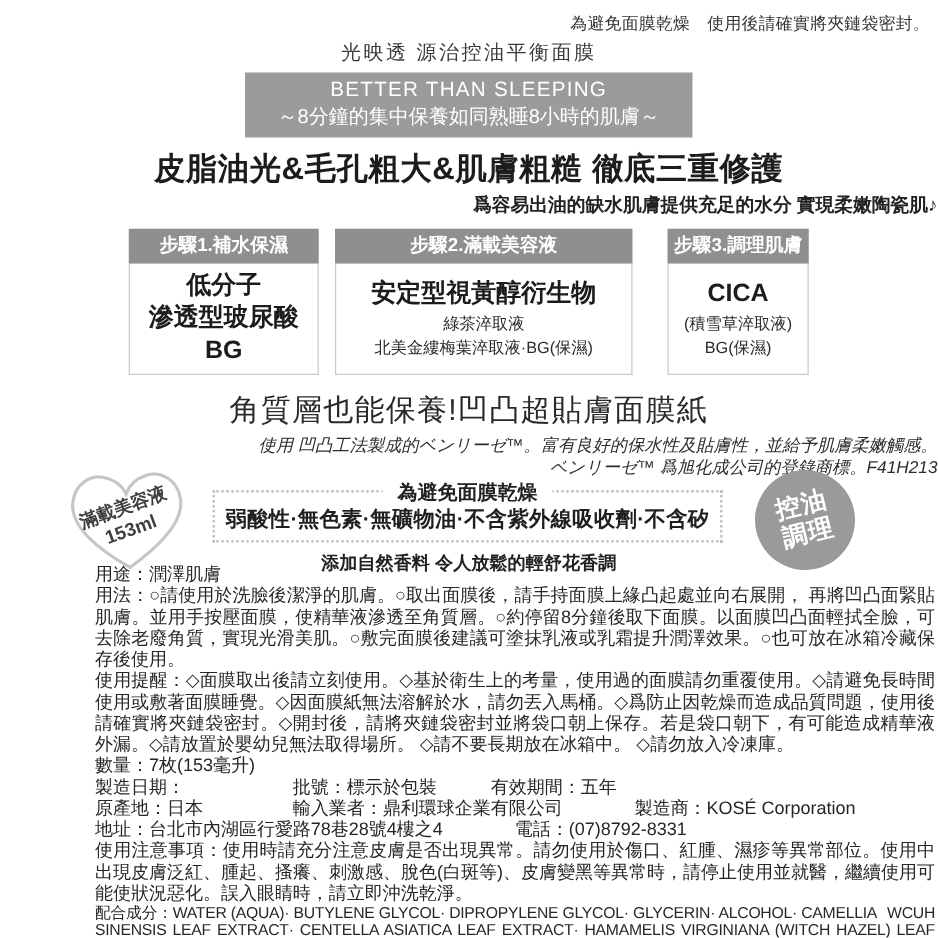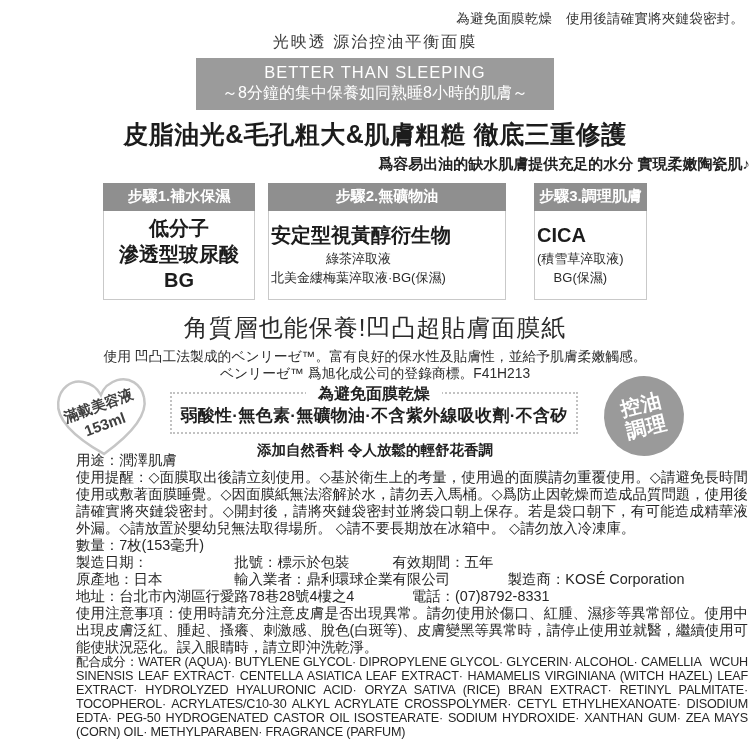--- a/index.html
+++ b/index.html
@@ -38,34 +38,34 @@
   .step-1 { width:152px; }
   .step-2 { width:238px; }
   .step-3 { width:128px;padding-left:15px; }
   .step-header {
     background:#8f8f8f; color:#fff; font-weight:bold; font-size:15px;
     text-align:center; padding:4px 0 5px;
   }
   .step-body {
     border:1px solid #c9c9c9; border-top:none; background:#fff;
     flex:1; min-height:72px; display:flex; flex-direction:column;
-    justify-content:center; align-items:flex-start; padding:4px 2px; text-align:center;
+    justify-content:center; align-items:center; padding:4px 2px; text-align:center;
   }
   .step-title {
     font-size:20px; font-weight:bold; color:#1c1c1c;
     white-space:pre-line; line-height:1.3;
   }
   .step-sub {
     font-size:13px; color:#2a2a2a; white-space:pre-line; line-height:1.45; margin-top:2px;
   }
   .mask-heading {
     margin-top:12px; text-align:center;
     font-size:24px; font-weight:normal; color:#2a2a2a; letter-spacing:1px;
   }
-  .mask-desc { margin-top:4px; text-align:center; font-size:13.8px; line-height:17px; color:#2d2d2d; }
+  .mask-desc { margin-top:4px; text-align:right; font-size:13.8px; line-height:17px; color:#2d2d2d;font-style:italic; }
   .middle { position:relative; height:62px; margin-top:4px; }
   .heart {
     position:absolute; left:52px; top:-12px; width:100px; height:84px;
     transform:rotate(-3deg);
   }
   .heart svg { position:absolute; inset:0; }
   .heart-text {
     position:absolute; inset:0; display:flex; flex-direction:column;
     justify-content:center; align-items:center; transform:rotate(-17deg);
     padding-bottom:4px; color:#3f3f3f;
@@ -124,21 +124,21 @@
 <div class="steps">
   <div class="step step-1">
     <div class="step-header">步驟1.補水保濕</div>
     <div class="step-body">
       <div class="step-title">低分子
 滲透型玻尿酸BG</div>
       <div class="step-sub"></div>
     </div>
   </div>
   <div class="step step-2">
-    <div class="step-header">步驟2.無礦物油</div>
+    <div class="step-header">步驟2.滿載美容液</div>
     <div class="step-body">
       <div class="step-title">安定型視黃醇衍生物</div>
       <div class="step-sub">綠茶淬取液
 北美金縷梅葉淬取液·BG(保濕)</div>
     </div>
   </div>
   <div class="step step-3">
     <div class="step-header">步驟3.調理肌膚</div>
     <div class="step-body">
       <div class="step-title">CICA</div>
@@ -172,20 +172,21 @@
   <div class="texture-note">添加自然香料 令人放鬆的輕舒花香調</div>
 
   <div class="circle-badge">
     <div>控油</div>
     <div>調理</div>
   </div>
 </div>
 
 <div class="details">
   <p>用途：潤澤肌膚</p>
+  <p>用法：○請使用於洗臉後潔淨的肌膚。○取出面膜後，請手持面膜上緣凸起處並向右展開， 再將凹凸面緊貼肌膚。並用手按壓面膜，使精華液滲透至角質層。○約停留8分鐘後取下面膜。以面膜凹凸面輕拭全臉，可去除老廢角質，實現光滑美肌。○敷完面膜後建議可塗抹乳液或乳霜提升潤澤效果。○也可放在冰箱冷藏保存後使用。</p>
   <p>使用提醒：◇面膜取出後請立刻使用。◇基於衛生上的考量，使用過的面膜請勿重覆使用。◇請避免長時間使用或敷著面膜睡覺。◇因面膜紙無法溶解於水，請勿丟入馬桶。◇爲防止因乾燥而造成品質問題，使用後請確實將夾鏈袋密封。◇開封後，請將夾鏈袋密封並將袋口朝上保存。若是袋口朝下，有可能造成精華液外漏。◇請放置於嬰幼兒無法取得場所。 ◇請不要長期放在冰箱中。 ◇請勿放入冷凍庫。</p>
   <p>數量：7枚(153毫升)</p>
   <p>製造日期：　　　　　　批號：標示於包裝　　　有效期間：五年</p>
   <p>原產地：日本　　　　　輸入業者：鼎利環球企業有限公司　　　　製造商：KOSÉ Corporation</p>
   <p>地址：台北市內湖區行愛路78巷28號4樓之4　　　　電話：(07)8792-8331</p>
   <p>使用注意事項：使用時請充分注意皮膚是否出現異常。請勿使用於傷口、紅腫、濕疹等異常部位。使用中出現皮膚泛紅、腫起、搔癢、刺激感、脫色(白斑等)、皮膚變黑等異常時，請停止使用並就醫，繼續使用可能使狀況惡化。誤入眼睛時，請立即沖洗乾淨。</p>
   <p class="ingredients"><span class="code">WCUH</span><span>配合成分：WATER (AQUA)· BUTYLENE GLYCOL· DIPROPYLENE GLYCOL· GLYCERIN· ALCOHOL· CAMELLIA SINENSIS LEAF EXTRACT· CENTELLA ASIATICA LEAF EXTRACT· HAMAMELIS VIRGINIANA (WITCH HAZEL) LEAF EXTRACT· HYDROLYZED HYALURONIC ACID· ORYZA SATIVA (RICE) BRAN EXTRACT· RETINYL PALMITATE· TOCOPHEROL· ACRYLATES/C10-30 ALKYL ACRYLATE CROSSPOLYMER· CETYL ETHYLHEXANOATE· DISODIUM EDTA· PEG-50 HYDROGENATED CASTOR OIL ISOSTEARATE· SODIUM HYDROXIDE· XANTHAN GUM· ZEA MAYS (CORN) OIL· METHYLPARABEN· FRAGRANCE (PARFUM)</span></p>
 </div>
 
 </body></html>

